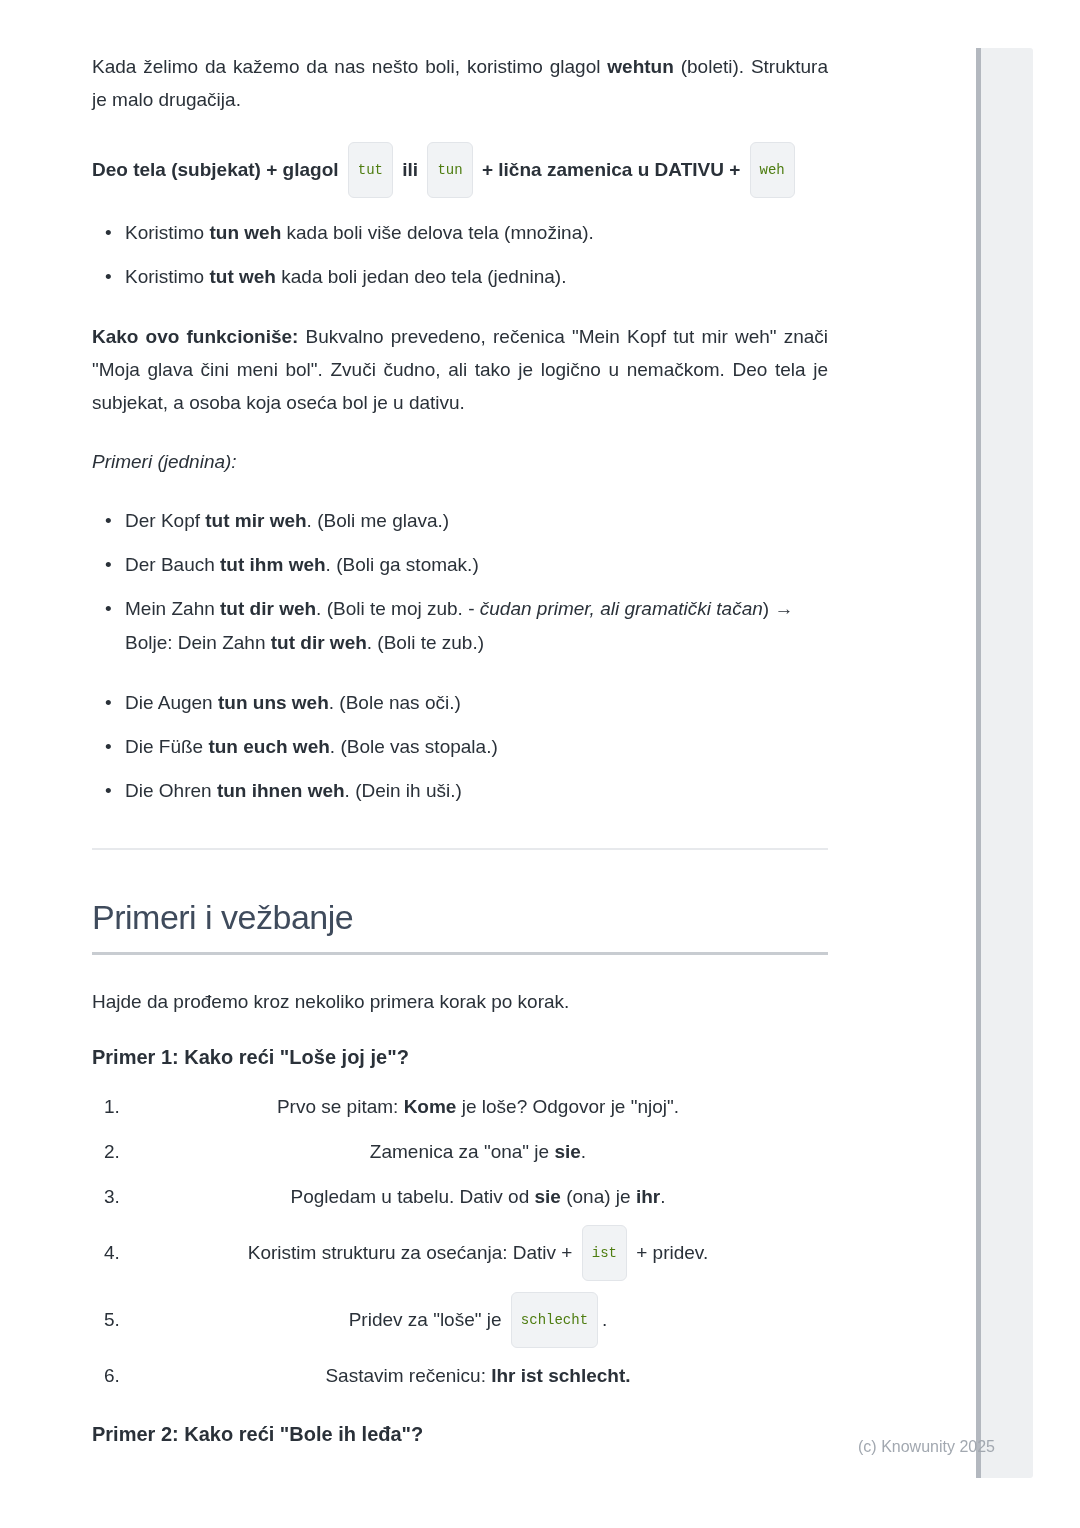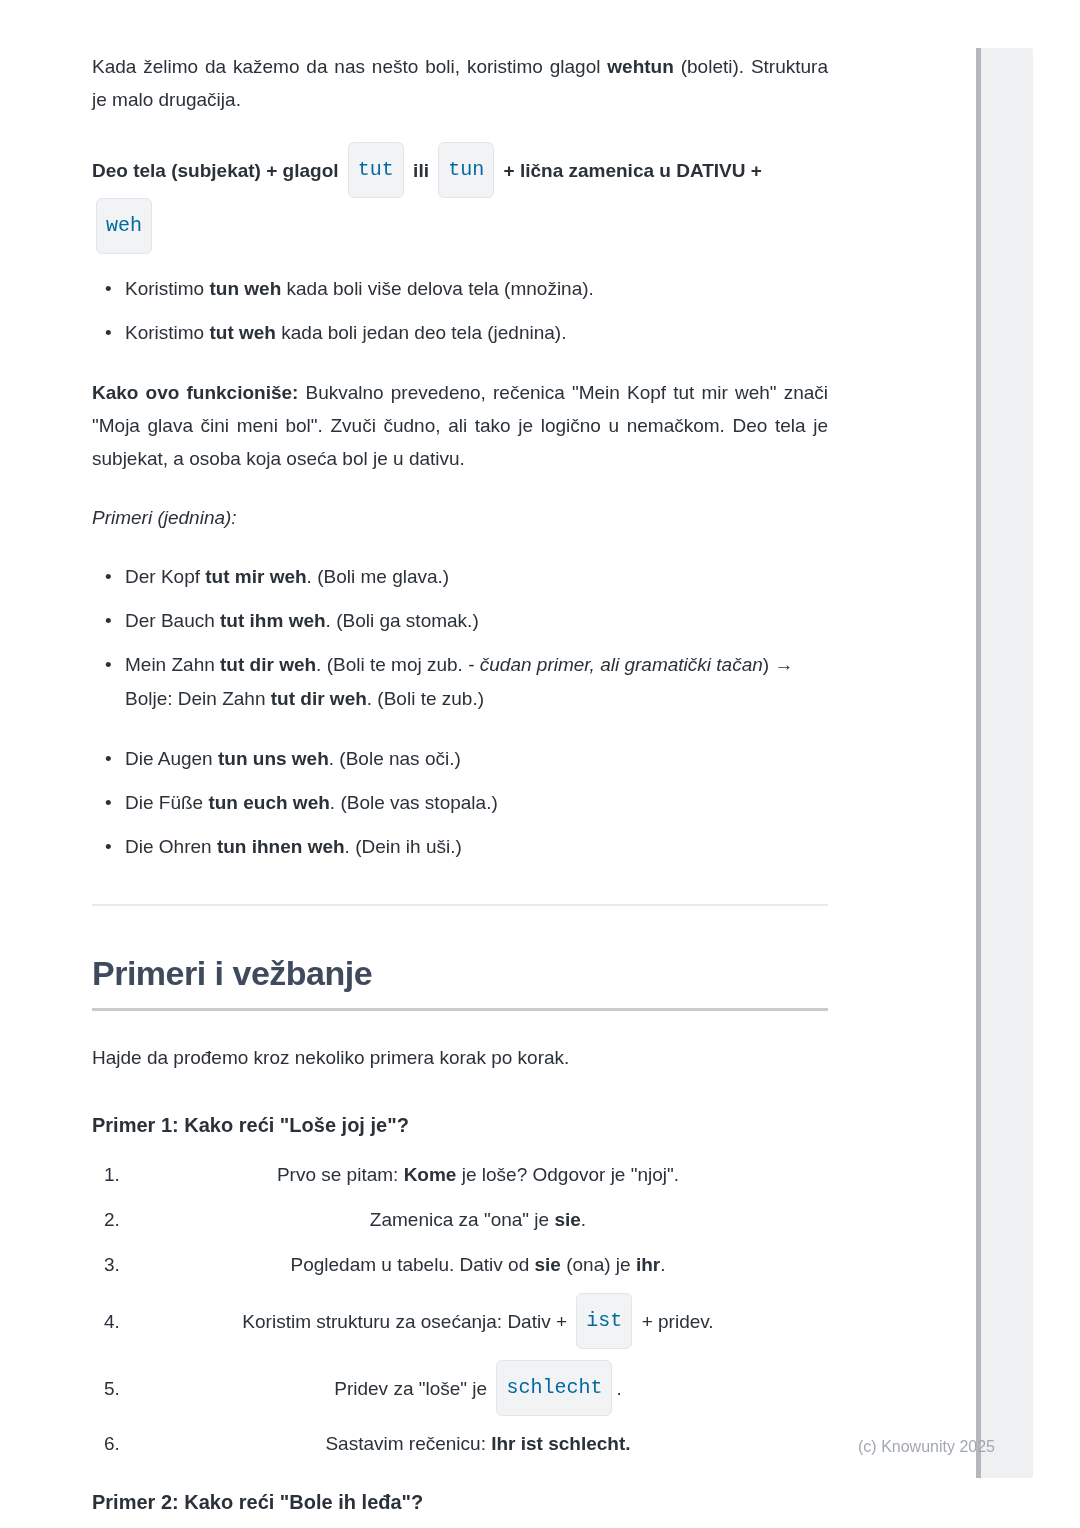--- a/index.html
+++ b/index.html
@@ -23,38 +23,38 @@
   .formula { font-weight: 700; line-height: 40px; margin-bottom: 18px; }
   .label { font-style: italic; }
   ul, ol { margin: 0 0 26px; padding-left: 33px; font-size: 19px; line-height: 34px; }
   ul { list-style: none; }
   ul li { position: relative; margin-bottom: 10px; }
   ul li::before { content: "\2022"; position: absolute; left: -20px; color: #2a3139; }
   ol li { margin-bottom: 11px; padding-left: 3px; text-align: center; }
   ul.mb0, ol.mb0 { margin-bottom: 8px; }
   hr.divider { border: none; border-top: 2px solid #e7e9ec; margin: 40px 0 0; }
   h2 {
-    font-size: 34px; line-height: 42px; font-weight: 700;
+    font-size: 34px; line-height: 42px; font-weight: 400;
     color: #3f4b5c; letter-spacing: -0.5px;
     margin: 46px 0 30px; padding-bottom: 14px;
     border-bottom: 3px solid #c8ccd1;
   }
   h3 { font-size: 20px; line-height: 30px; font-weight: 700; margin: 0 0 18px; color: #2a3139; }
-  .section-intro { margin-bottom: 36px; }
+  .section-intro { margin-bottom: 24px; }
   strong { font-weight: 700; }
   em { font-style: italic; }
   .chip {
     font-family: "Liberation Mono", monospace;
-    font-size: 20px; font-weight: 400; font-style: normal;
+    font-size: 14px; font-weight: 400; font-style: normal;
     background: #f1f3f5;
     border: 1px solid #e2e5e9;
     border-radius: 6px;
     padding: 17px 9px;
     margin: 0 4px;
-    color: #0369a1;
+    color: #4d7c0f;
     display: inline-block;
     line-height: 20px;
     vertical-align: 2px;
     white-space: nowrap;
   }
   .scrollbar-track {
     position: absolute;
     left: 976px; top: 48px;
     width: 57px; height: 1430px;
     background: #eef0f2;

